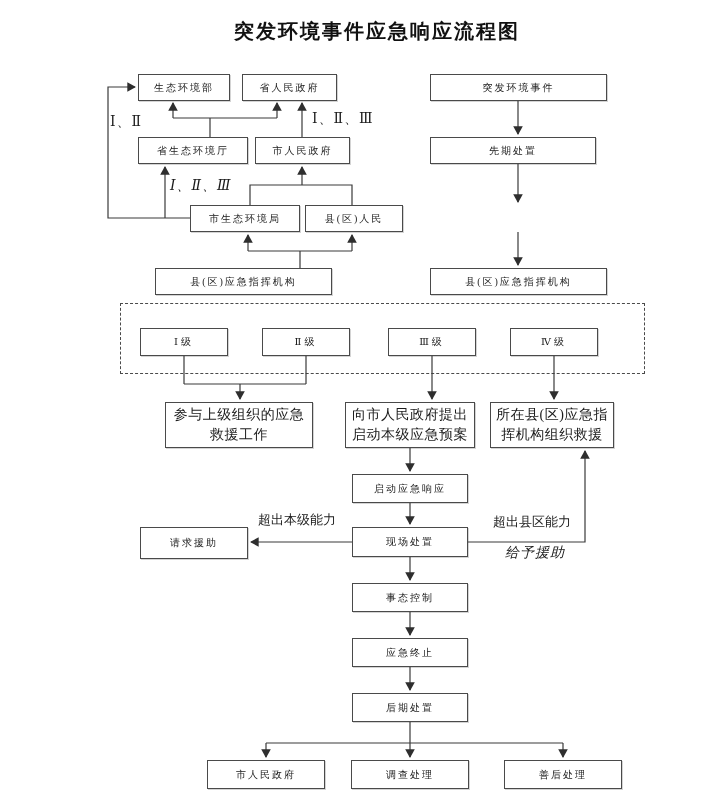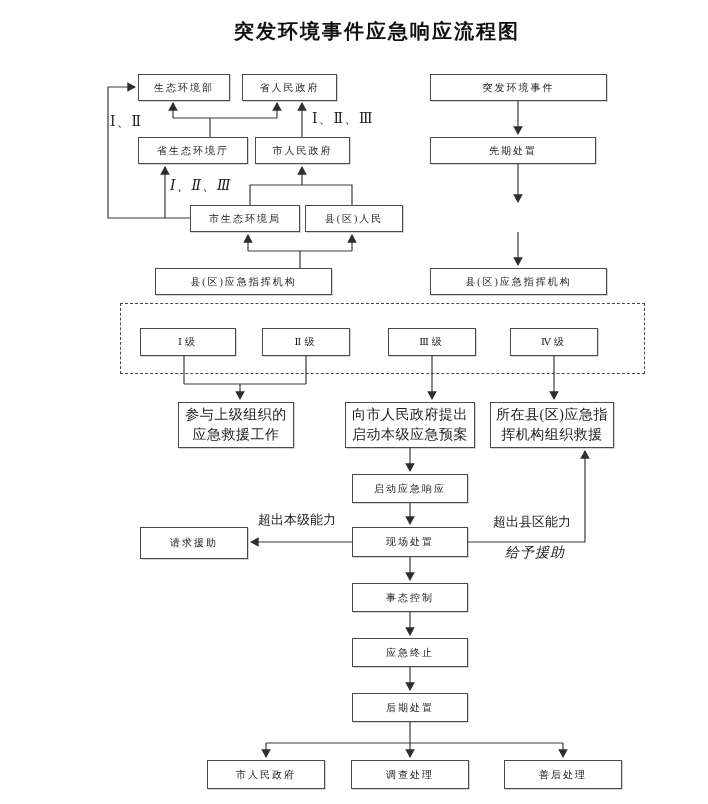--- a/index.html
+++ b/index.html
@@ -74,26 +74,26 @@
   <div class="node" style="left:138px;top:137px;width:110px;height:27px">省生态环境厅</div>
   <div class="node" style="left:255px;top:137px;width:95px;height:27px">市人民政府</div>
   <div class="node" style="left:190px;top:205px;width:110px;height:27px">市生态环境局</div>
   <div class="node" style="left:305px;top:205px;width:98px;height:27px">县(区)人民</div>
   <div class="node" style="left:155px;top:268px;width:177px;height:27px">县(区)应急指挥机构</div>
 
   <div class="node" style="left:430px;top:74px;width:177px;height:27px">突发环境事件</div>
   <div class="node" style="left:430px;top:137px;width:166px;height:27px">先期处置</div>
   <div class="node" style="left:430px;top:268px;width:177px;height:27px">县(区)应急指挥机构</div>
 
-  <div class="node" style="left:140px;top:328px;width:96px;height:28px;letter-spacing:3px">Ⅰ级</div>
+  <div class="node" style="left:140px;top:328px;width:88px;height:28px;letter-spacing:3px">Ⅰ级</div>
   <div class="node" style="left:262px;top:328px;width:88px;height:28px;letter-spacing:3px">Ⅱ级</div>
   <div class="node" style="left:388px;top:328px;width:88px;height:28px;letter-spacing:3px">Ⅲ级</div>
   <div class="node" style="left:510px;top:328px;width:88px;height:28px;letter-spacing:3px">Ⅳ级</div>
 
-  <div class="node multi" style="left:178px;top:402px;width:116px;height:46px">参与上级组织的应急救援工作</div>
+  <div class="node multi" style="left:165px;top:402px;width:148px;height:46px">参与上级组织的应急救援工作</div>
   <div class="node multi" style="left:345px;top:402px;width:130px;height:46px">向市人民政府提出启动本级应急预案</div>
   <div class="node multi" style="left:490px;top:402px;width:124px;height:46px">所在县(区)应急指挥机构组织救援</div>
 
   <div class="node" style="left:352px;top:474px;width:116px;height:29px">启动应急响应</div>
   <div class="node" style="left:140px;top:527px;width:108px;height:32px">请求援助</div>
   <div class="node" style="left:352px;top:583px;width:116px;height:29px">事态控制</div>
   <div class="node" style="left:352px;top:527px;width:116px;height:30px">现场处置</div>
   <div class="node" style="left:352px;top:638px;width:116px;height:29px">应急终止</div>
   <div class="node" style="left:352px;top:693px;width:116px;height:29px">后期处置</div>
 

